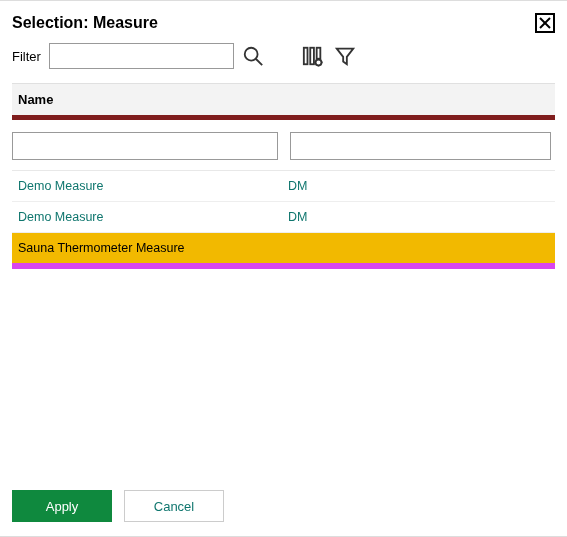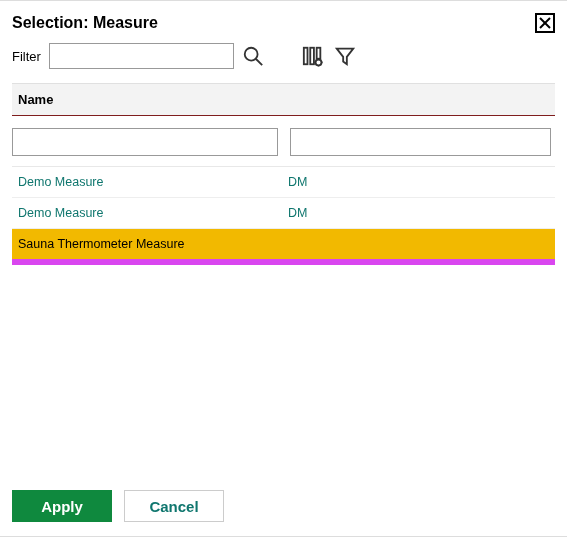--- a/index.html
+++ b/index.html
@@ -76,21 +76,21 @@
     }
     .icon-btn svg { width: 22px; height: 22px; }
 
     .table {
       width: 100%;
     }
     .table-header {
       display: flex;
       background: #f3f3f3;
       border-top: 1px solid #e0e0e0;
-      border-bottom: 1px solid #7f1d1d;
+      border-bottom: 5px solid #7f1d1d;
     }
     .table-header .cell {
       font-weight: 600;
       font-size: 13px;
       padding: 8px 6px;
     }
     .col1 { width: 270px; }
     .col2 { flex: 1; }
 
     .filter-inputs {
@@ -134,22 +134,22 @@
     .spacer { flex: 1; }
 
     .footer {
       display: flex;
       gap: 12px;
       padding-top: 6px;
     }
     .btn {
       width: 100px;
       height: 32px;
-      font-size: 15px;
-      font-weight: 700;
+      font-size: 13px;
+      font-weight: 400;
       border: 1px solid #bbb;
       background: #fff;
       cursor: pointer;
       display: flex;
       align-items: center;
       justify-content: center;
     }
     .btn.primary {
       background: #0f893e;
       border-color: #0f893e;

